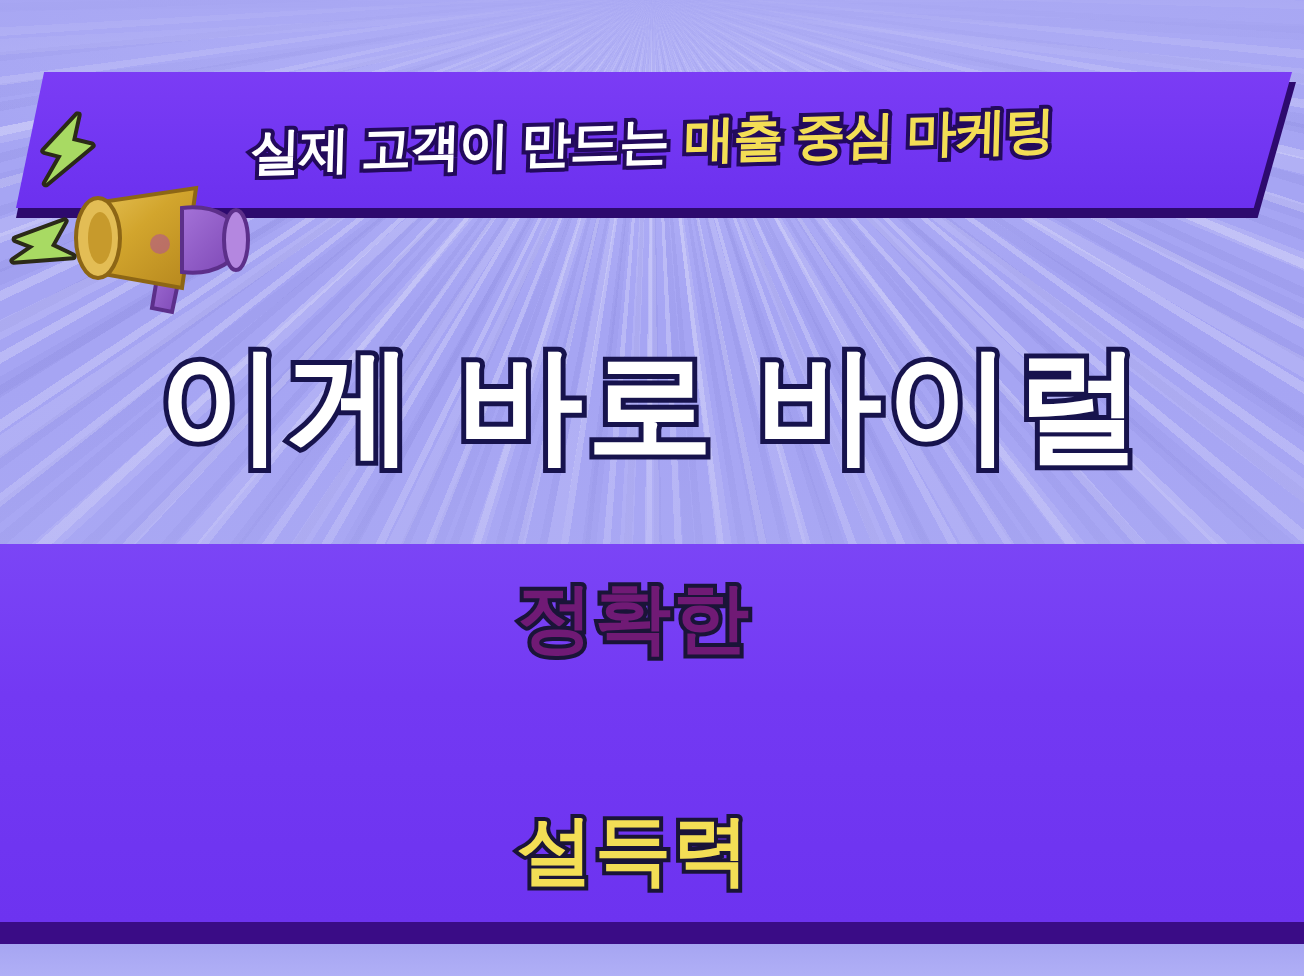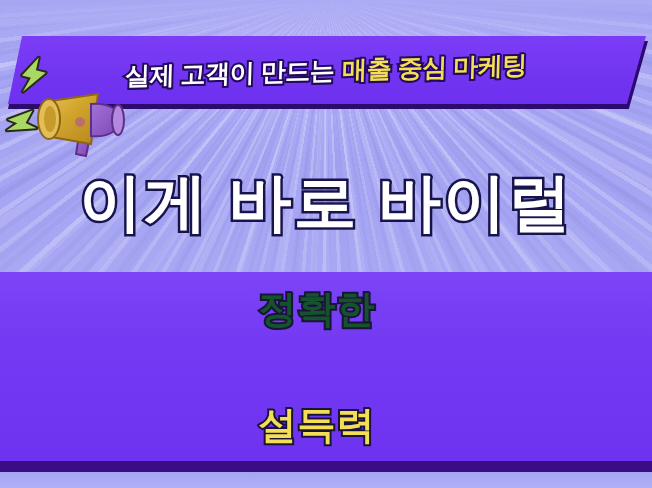--- a/index.html
+++ b/index.html
@@ -100,21 +100,21 @@
   .lines{
     position:absolute;left:0;top:276px;width:652px;height:185px;
     display:flex;flex-direction:column;align-items:center;justify-content:flex-start;gap:4px;
     padding-top:6px;box-sizing:border-box;
   }
   .line{display:flex;align-items:center;justify-content:center;white-space:nowrap;height:54px;}
   .line span{
     font-size:38px;font-weight:bold;letter-spacing:1px;
     -webkit-text-stroke:4px #1a1438;paint-order:stroke fill;
   }
-  .w{color:#14532d;}
+  .w{color:#701a75;}
   .y{color:#f3de55;}
   .gap{display:inline-block;width:18px;}
 </style>
 </head>
 <body>
 
 <div id="stage">
 
   <div class="top-area">
     <div class="rays"></div>

